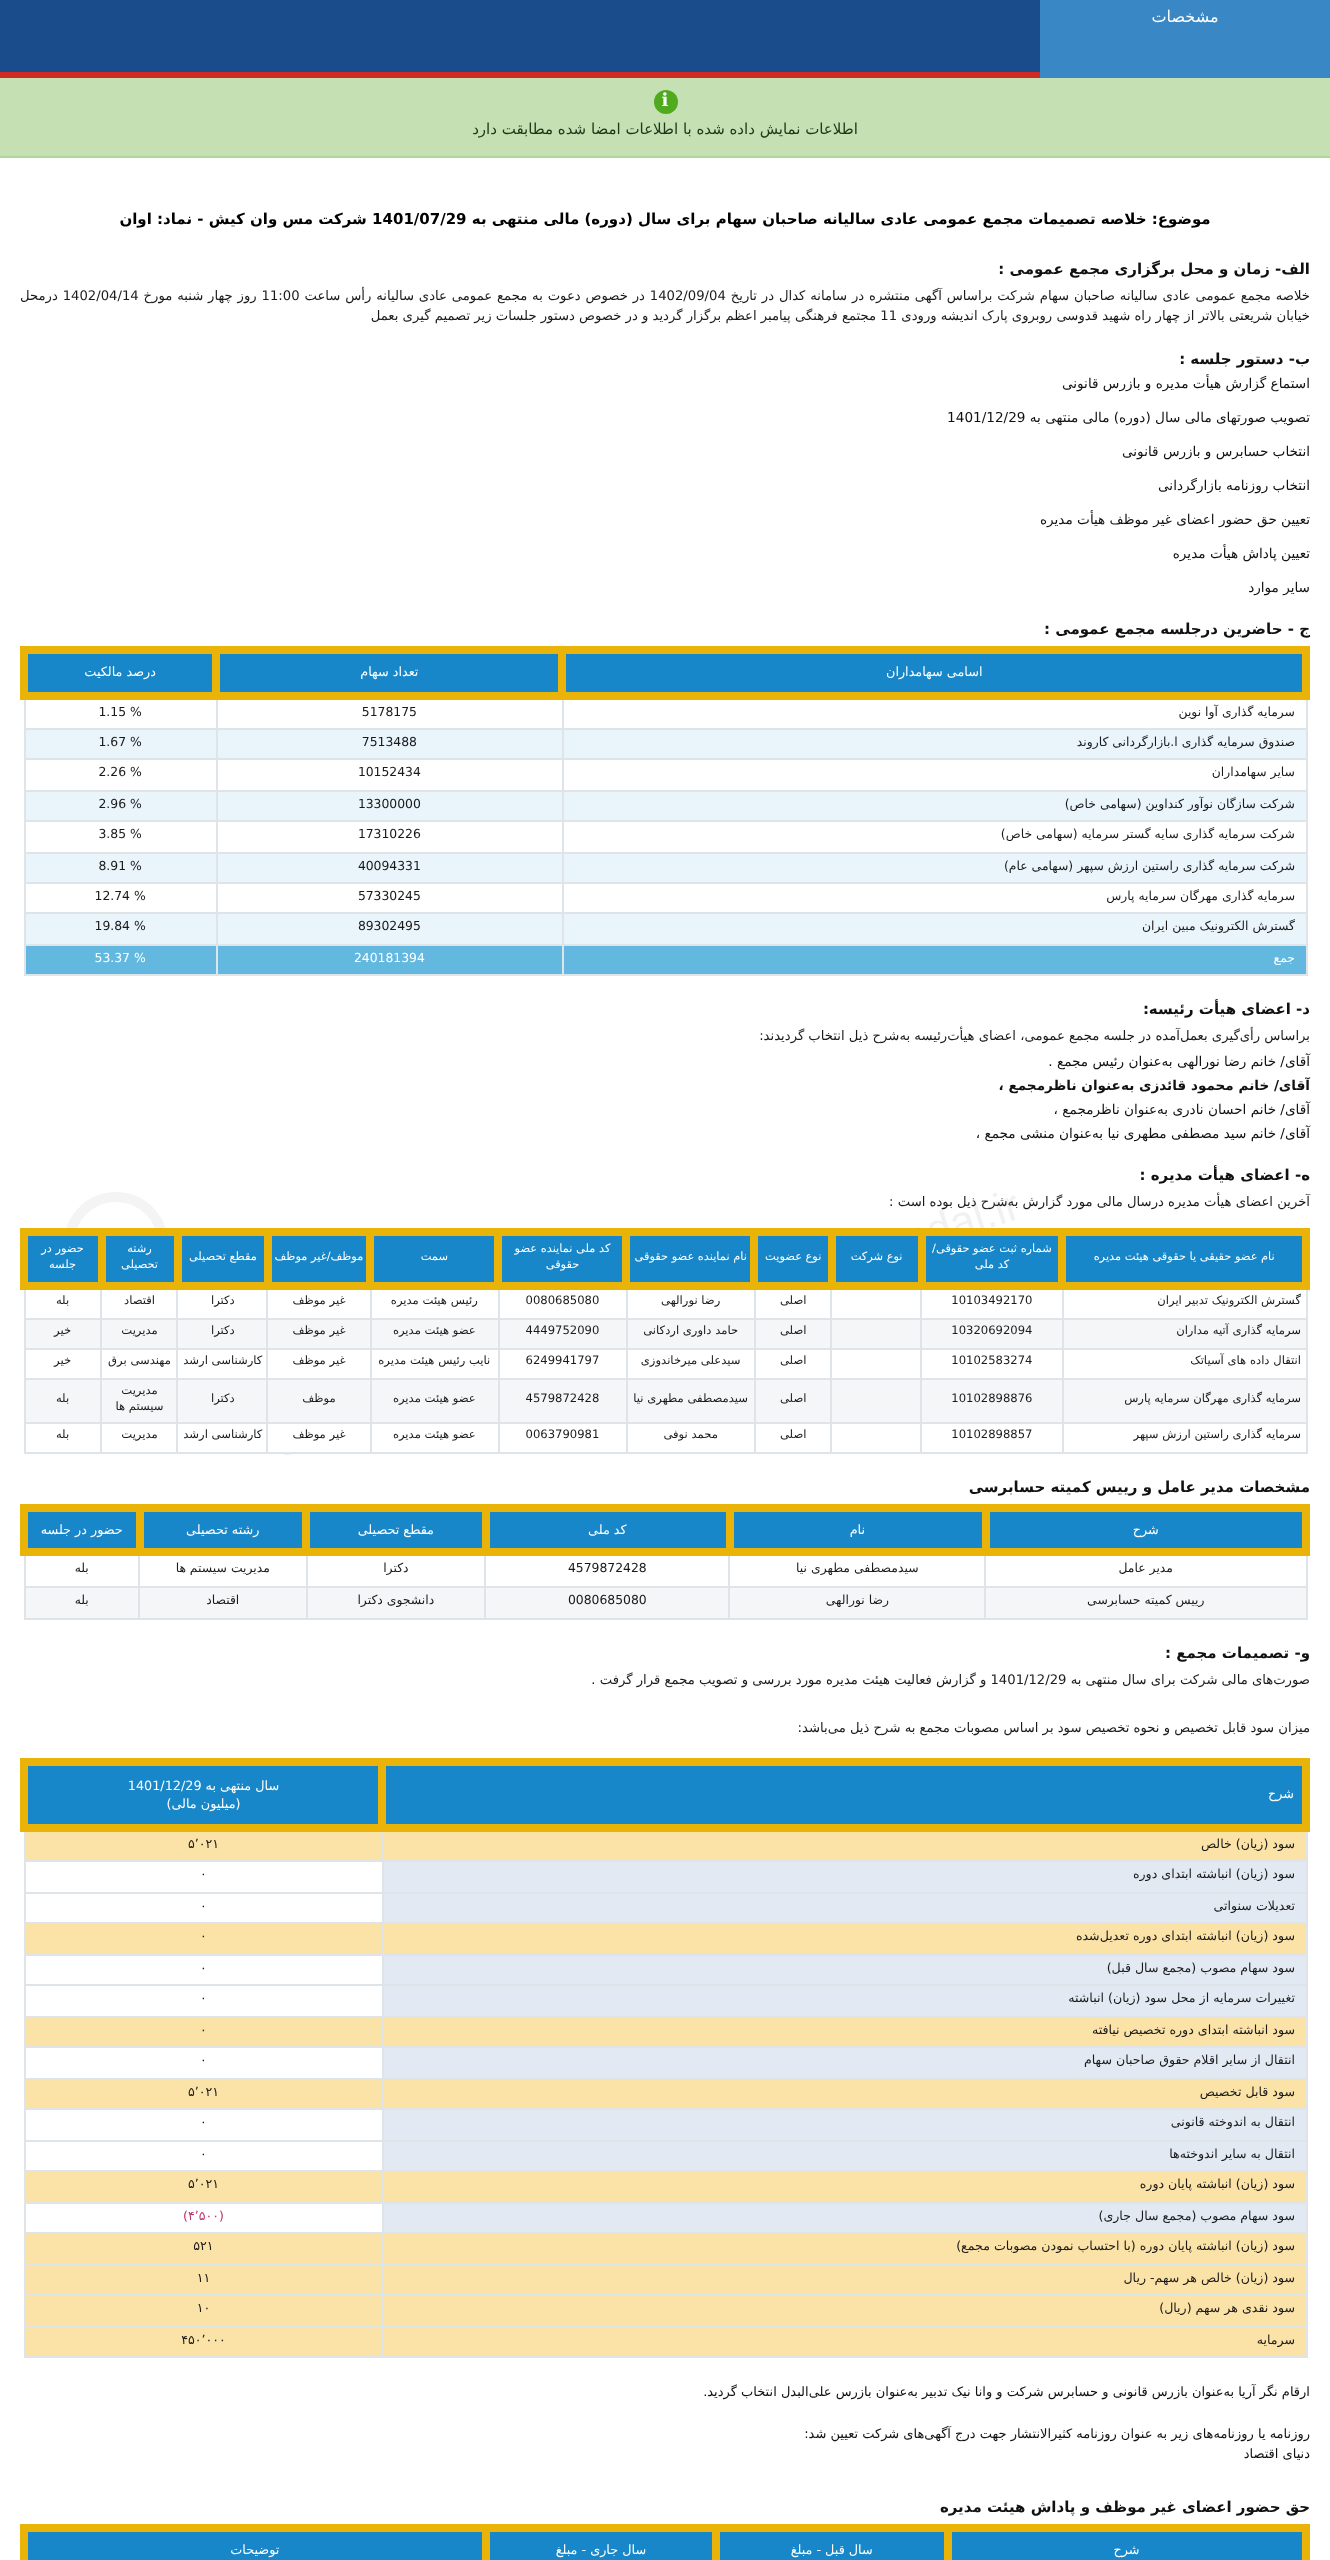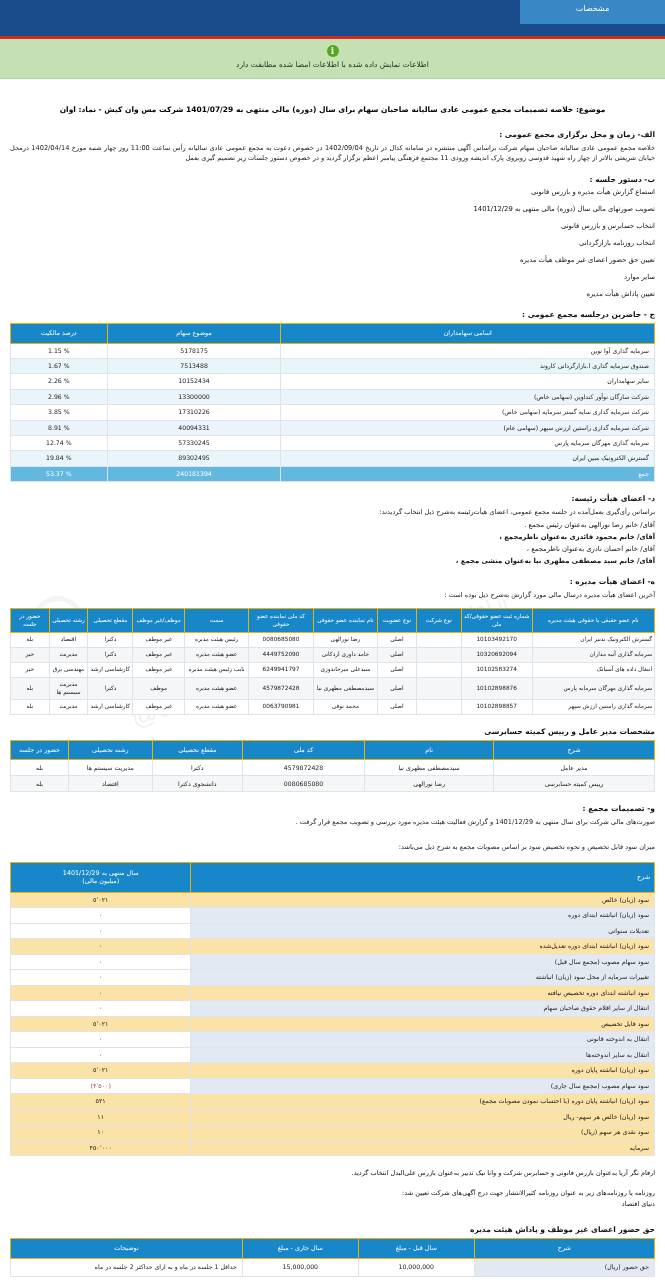--- a/index.html
+++ b/index.html
@@ -23,21 +23,21 @@
     height: 36px;
     background: #1a4c8b;
     display: flex;
     justify-content: flex-start;
     direction: ltr;
     position: relative;
   }
   .topbar-spacer { flex: 1; }
   .tab-specs {
     width: 145px;
-    height: 24px;
+    height: 39px;
     background: #3987c4;
     color: #ffffff;
     font-size: 8px;
     text-align: center;
     padding-top: 4px;
     direction: rtl;
     letter-spacing: .3px;
   }
   .redline {
     height: 3px;
@@ -104,21 +104,21 @@
     font-size: 6.2px;
     background: #fff;
   }
   table.bordered { border: 1px solid #d0d7de; }
   th {
     background: #1787c9;
     color: #ffffff;
     font-weight: normal;
     padding: 5px 4px;
     text-align: center;
-    border: 1px solid #eab308;
+    border: 4px solid #eab308;
     font-size: 6.4px;
     line-height: 1.3;
   }
   td {
     border: 1px solid #dfe4e9;
     padding: 3px 5px;
     text-align: center;
     line-height: 1.35;
     color: #1a1a1a;
   }
@@ -223,31 +223,31 @@
     <div class="para">خلاصه مجمع عمومی عادی سالیانه صاحبان سهام شرکت براساس آگهی منتشره در سامانه کدال در تاریخ 1402/09/04 در خصوص دعوت به مجمع عمومی عادی سالیانه رأس ساعت 11:00 روز چهار شنبه مورخ 1402/04/14 درمحل  خیابان شریعتی بالاتر از چهار راه شهید قدوسی روبروی پارک اندیشه ورودی 11 مجتمع فرهنگی پیامبر اعظم  برگزار گردید و در خصوص دستور جلسات زیر تصمیم گیری بعمل</div>
   </div>
 
   <div class="block">
     <div class="sec-title">ب- دستور جلسه :</div>
     <div class="agenda-item">استماع گزارش هیأت مدیره و بازرس قانونی</div>
     <div class="agenda-item">تصویب صورتهای مالی سال (دوره) مالی منتهی به 1401/12/29</div>
     <div class="agenda-item">انتخاب حسابرس و بازرس قانونی</div>
     <div class="agenda-item">انتخاب روزنامه بازارگردانی</div>
     <div class="agenda-item">تعیین حق حضور اعضای غیر موظف هیأت مدیره</div>
+    <div class="agenda-item">تعیین پاداش هیأت مدیره</div>
     <div class="agenda-item">سایر موارد</div>
-    <div class="agenda-item">تعیین پاداش هیأت مدیره</div>
   </div>
 
   <div class="block">
     <div class="sec-title">ج - حاضرین درجلسه مجمع عمومی :</div>
     <table class="bordered tbl-holders">
       <thead>
         <tr>
           <th class="c-name">اسامی سهامداران</th>
-          <th class="c-shares">موضوع سهام</th>
+          <th class="c-shares">تعداد سهام</th>
           <th class="c-pct">درصد مالکیت</th>
         </tr>
       </thead>
       <tbody id="holders-body">
           <tr>
             <td class="right">سرمایه گذاری آوا نوین</td>
             <td>5178175</td>
             <td>% 1.15</td>
           </tr>
           <tr>
@@ -294,21 +294,21 @@
     </table>
   </div>
 
   <div class="block">
     <div class="sec-title">د- اعضای هیأت رئیسه:</div>
     <div class="para tight">براساس رأی‌گیری بعمل‌آمده در جلسه مجمع عمومی، اعضای هیأت‌رئیسه به‌شرح ذیل انتخاب گردیدند:</div>
     <div style="margin-top:4px;">
       <div class="agenda-item" style="margin-bottom:4px;">آقای/ خانم  رضا نورالهی  به‌عنوان رئیس مجمع .</div>
       <div class="agenda-item" style="margin-bottom:4px;font-weight:bold;">آقای/ خانم  محمود قائدزی  به‌عنوان ناظرمجمع ،</div>
       <div class="agenda-item" style="margin-bottom:4px;">آقای/ خانم  احسان نادری  به‌عنوان ناظرمجمع ،</div>
-      <div class="agenda-item" style="margin-bottom:4px;font-weight:bold;">آقای/ خانم  سید مصطفی مطهری نیا  به‌عنوان منشی مجمع ،</div>
+      <div class="agenda-item" style="margin-bottom:4px;">آقای/ خانم  سید مصطفی مطهری نیا  به‌عنوان منشی مجمع ،</div>
     </div>
   </div>
 
   <div class="block">
     <div class="sec-title">ه- اعضای هیأت مدیره :</div>
     <div class="para tight" style="margin-bottom:8px;">آخرین اعضای هیأت مدیره درسال مالی مورد گزارش به‌شرح ذیل بوده است :</div>
     <table class="bordered tbl-board">
       <thead>
         <tr>
           <th style="width:19%">نام عضو حقیقی یا حقوقی هیئت مدیره</th>

